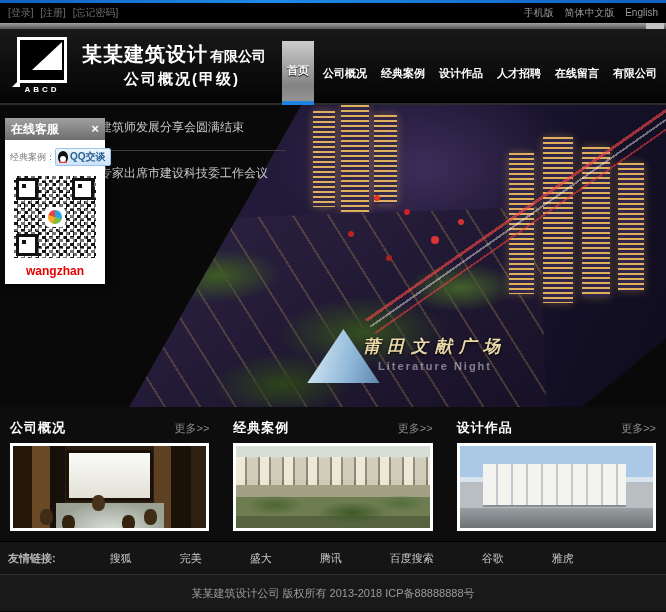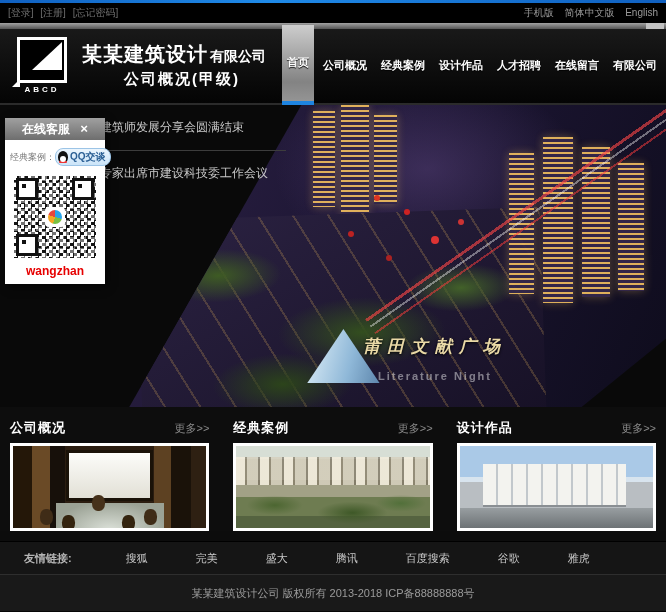--- a/index.html
+++ b/index.html
@@ -25,21 +25,21 @@
   .logo-tri{position:absolute;right:2px;top:2px;width:30px;height:28px;background:#fff;
     clip-path:polygon(100% 0,100% 100%,0 100%);}
   .logo-corner{position:absolute;left:-8px;bottom:-7px;width:0;height:0;
     border-left:8px solid transparent;border-right:0 solid transparent;border-bottom:8px solid #fff;}
   .logo-abcd{color:#fff;font-size:8px;letter-spacing:3px;font-weight:bold;margin-top:2px;}
   .title-block{position:absolute;left:82px;top:12px;color:#fff;white-space:nowrap;}
   .title-line1 .big{font-size:20px;font-weight:bold;letter-spacing:1px;}
   .title-line1 .small{font-size:14px;font-weight:bold;margin-left:2px;}
   .title-line2{font-size:15px;font-weight:bold;margin-top:2px;margin-left:42px;letter-spacing:2px;}
   .nav{position:absolute;right:2px;bottom:-2px;display:flex;align-items:flex-end;height:64px;}
-  .nav-item{height:64px;line-height:64px;padding:8px 5px;margin:0 2px;color:#fff;font-size:11px;
+  .nav-item{height:64px;line-height:64px;padding:0 5px;margin:0 2px;color:#fff;font-size:11px;
     font-weight:bold;cursor:pointer;text-shadow:0 1px 1px #000;}
   .nav-item.active{background:linear-gradient(#cdcdcd,#838383 75%,#949494);height:60px;line-height:58px;
     border-bottom:4px solid #1e84e0;}
   
   .main{position:relative;height:302px;background:#090909;overflow:hidden;}
   .news{position:absolute;left:100px;top:0;width:186px;z-index:2;}
   .news-item{height:45px;display:flex;align-items:center;color:#c9c9c9;font-size:12px;
     border-bottom:1px solid #3d3d3d;cursor:pointer;white-space:nowrap;overflow:hidden;}
   .news-item:last-child{border-bottom:none;}
   
@@ -69,32 +69,32 @@
   .pyramid{left:36%;top:70%;width:13%;height:17%;clip-path:polygon(50% 0,100% 100%,0 100%);
     background:linear-gradient(105deg,#e2f1f9,#8fb8d8 60%,#5d86ac);}
   .balloons{left:48%;top:28%;width:6px;height:6px;border-radius:50%;background:#d32;
     box-shadow:30px 14px 0 #c22,-26px 36px 0 #b22,58px 42px 0 1px #d33,12px 60px 0 #a22,84px 24px 0 #c33;}
   .trails{left:46%;top:66%;width:72%;height:26px;transform:rotate(-35deg);transform-origin:left top;
     background:linear-gradient(180deg,transparent 0 4px,rgba(255,70,70,.6) 4px 7px,transparent 7px 12px,
       rgba(255,255,255,.4) 12px 14px,transparent 14px 20px,rgba(255,60,60,.5) 20px 22px,transparent 22px);}
   .banner-caption{left:46%;top:72%;text-align:center;}
   .cap-cn{color:#ead9a6;font-size:17px;font-weight:bold;font-style:italic;letter-spacing:7px;
     font-family:"Liberation Serif","DejaVu Serif",serif;text-shadow:0 1px 3px #000;}
-  .cap-en{color:rgba(255,255,255,.45);font-size:11px;font-weight:bold;letter-spacing:2px;margin-top:12px;}
+  .cap-en{color:rgba(255,255,255,.45);font-size:11px;font-weight:bold;letter-spacing:2px;margin-top:2px;}
   
   .service-panel{position:absolute;left:5px;top:13px;width:100px;z-index:5;
     box-shadow:2px 3px 8px rgba(0,0,0,.6);}
   .sp-header{height:22px;background:linear-gradient(#a0a0a0,#6e6e6e);display:flex;align-items:center;
-    justify-content:space-between;padding:0 17px;color:#fff;font-size:12px;font-weight:bold;font-family:Liberation Mono, monospace;}
+    justify-content:space-between;padding:0 6px;color:#fff;font-size:12px;font-weight:bold;font-family:Liberation Mono, monospace;}
   .sp-close{cursor:pointer;font-size:13px;line-height:1;}
   .sp-body{background:#fff;padding:8px 5px 6px;}
   .sp-row{display:flex;align-items:center;}
   .sp-label{font-size:9px;color:#777;white-space:nowrap;}
   .qq-btn{display:inline-flex;align-items:center;background:linear-gradient(#ecf6fe,#cbe4f8);
-    border:1px solid #9cc4e6;border-radius:8px;padding:1px 4px 1px 2px;font-size:10px;color:#2a5f94;
+    border:1px solid #9cc4e6;border-radius:2px;padding:1px 4px 1px 2px;font-size:10px;color:#2a5f94;
     font-weight:bold;cursor:pointer;white-space:nowrap;}
   .qq-icon{display:inline-block;width:10px;height:12px;background:#111;border-radius:50% 50% 46% 46%;
     position:relative;margin-right:2px;}
   .qq-icon::after{content:"";position:absolute;left:2px;bottom:1px;width:6px;height:6px;background:#fff;
     border-radius:50%;}
   .qq-icon::before{content:"";position:absolute;left:1px;bottom:0;width:8px;height:2px;background:#e33;
     border-radius:2px;}
   .qr{width:82px;height:82px;margin:8px auto 4px;position:relative;border:2px solid #fff;
     background:
       repeating-conic-gradient(#151515 0% 25%,#fff 0% 50%);
@@ -136,21 +136,21 @@
       radial-gradient(ellipse 50px 16px at 60% 60%,#3e5827,transparent 70%),
       radial-gradient(ellipse 36px 12px at 85% 35%,#52703a,transparent 70%);}
   
   .th3{background:linear-gradient(180deg,#aac9e7 0 38%,#d8e4ee 38% 44%,#b9bec2 44%);}
   .th3-bld{left:12%;top:22%;width:74%;height:50%;
     background:repeating-linear-gradient(90deg,#f3f3ef 0 13px,#c2c8cc 13px 15px),
       linear-gradient(#e8e8e4,#cfd3d6);box-shadow:0 2px 0 #8a8f93;}
   .th3-ground{left:0;bottom:0;width:100%;height:24%;background:linear-gradient(#989ea1,#6d7275);}
   
   .friends{height:32px;background:#151515;border-top:1px solid #000;display:flex;align-items:center;
-    padding:0 24px;margin-top:10px;}
+    padding:0 8px;margin-top:10px;}
   .friends-label{color:#b5b5b5;font-size:11px;font-weight:bold;margin-right:54px;}
   .friend-link{color:#c9c9c9;font-size:11px;margin-right:48px;cursor:pointer;}
   
   .footer{height:36px;background:#191919;border-top:1px solid #2e2e2e;border-bottom:4px solid #060606;
     display:flex;align-items:center;justify-content:center;color:#9b9b9b;font-size:11px;}
 </style>
 </head>
 <body>
 
 <div class="top-accent"></div>

